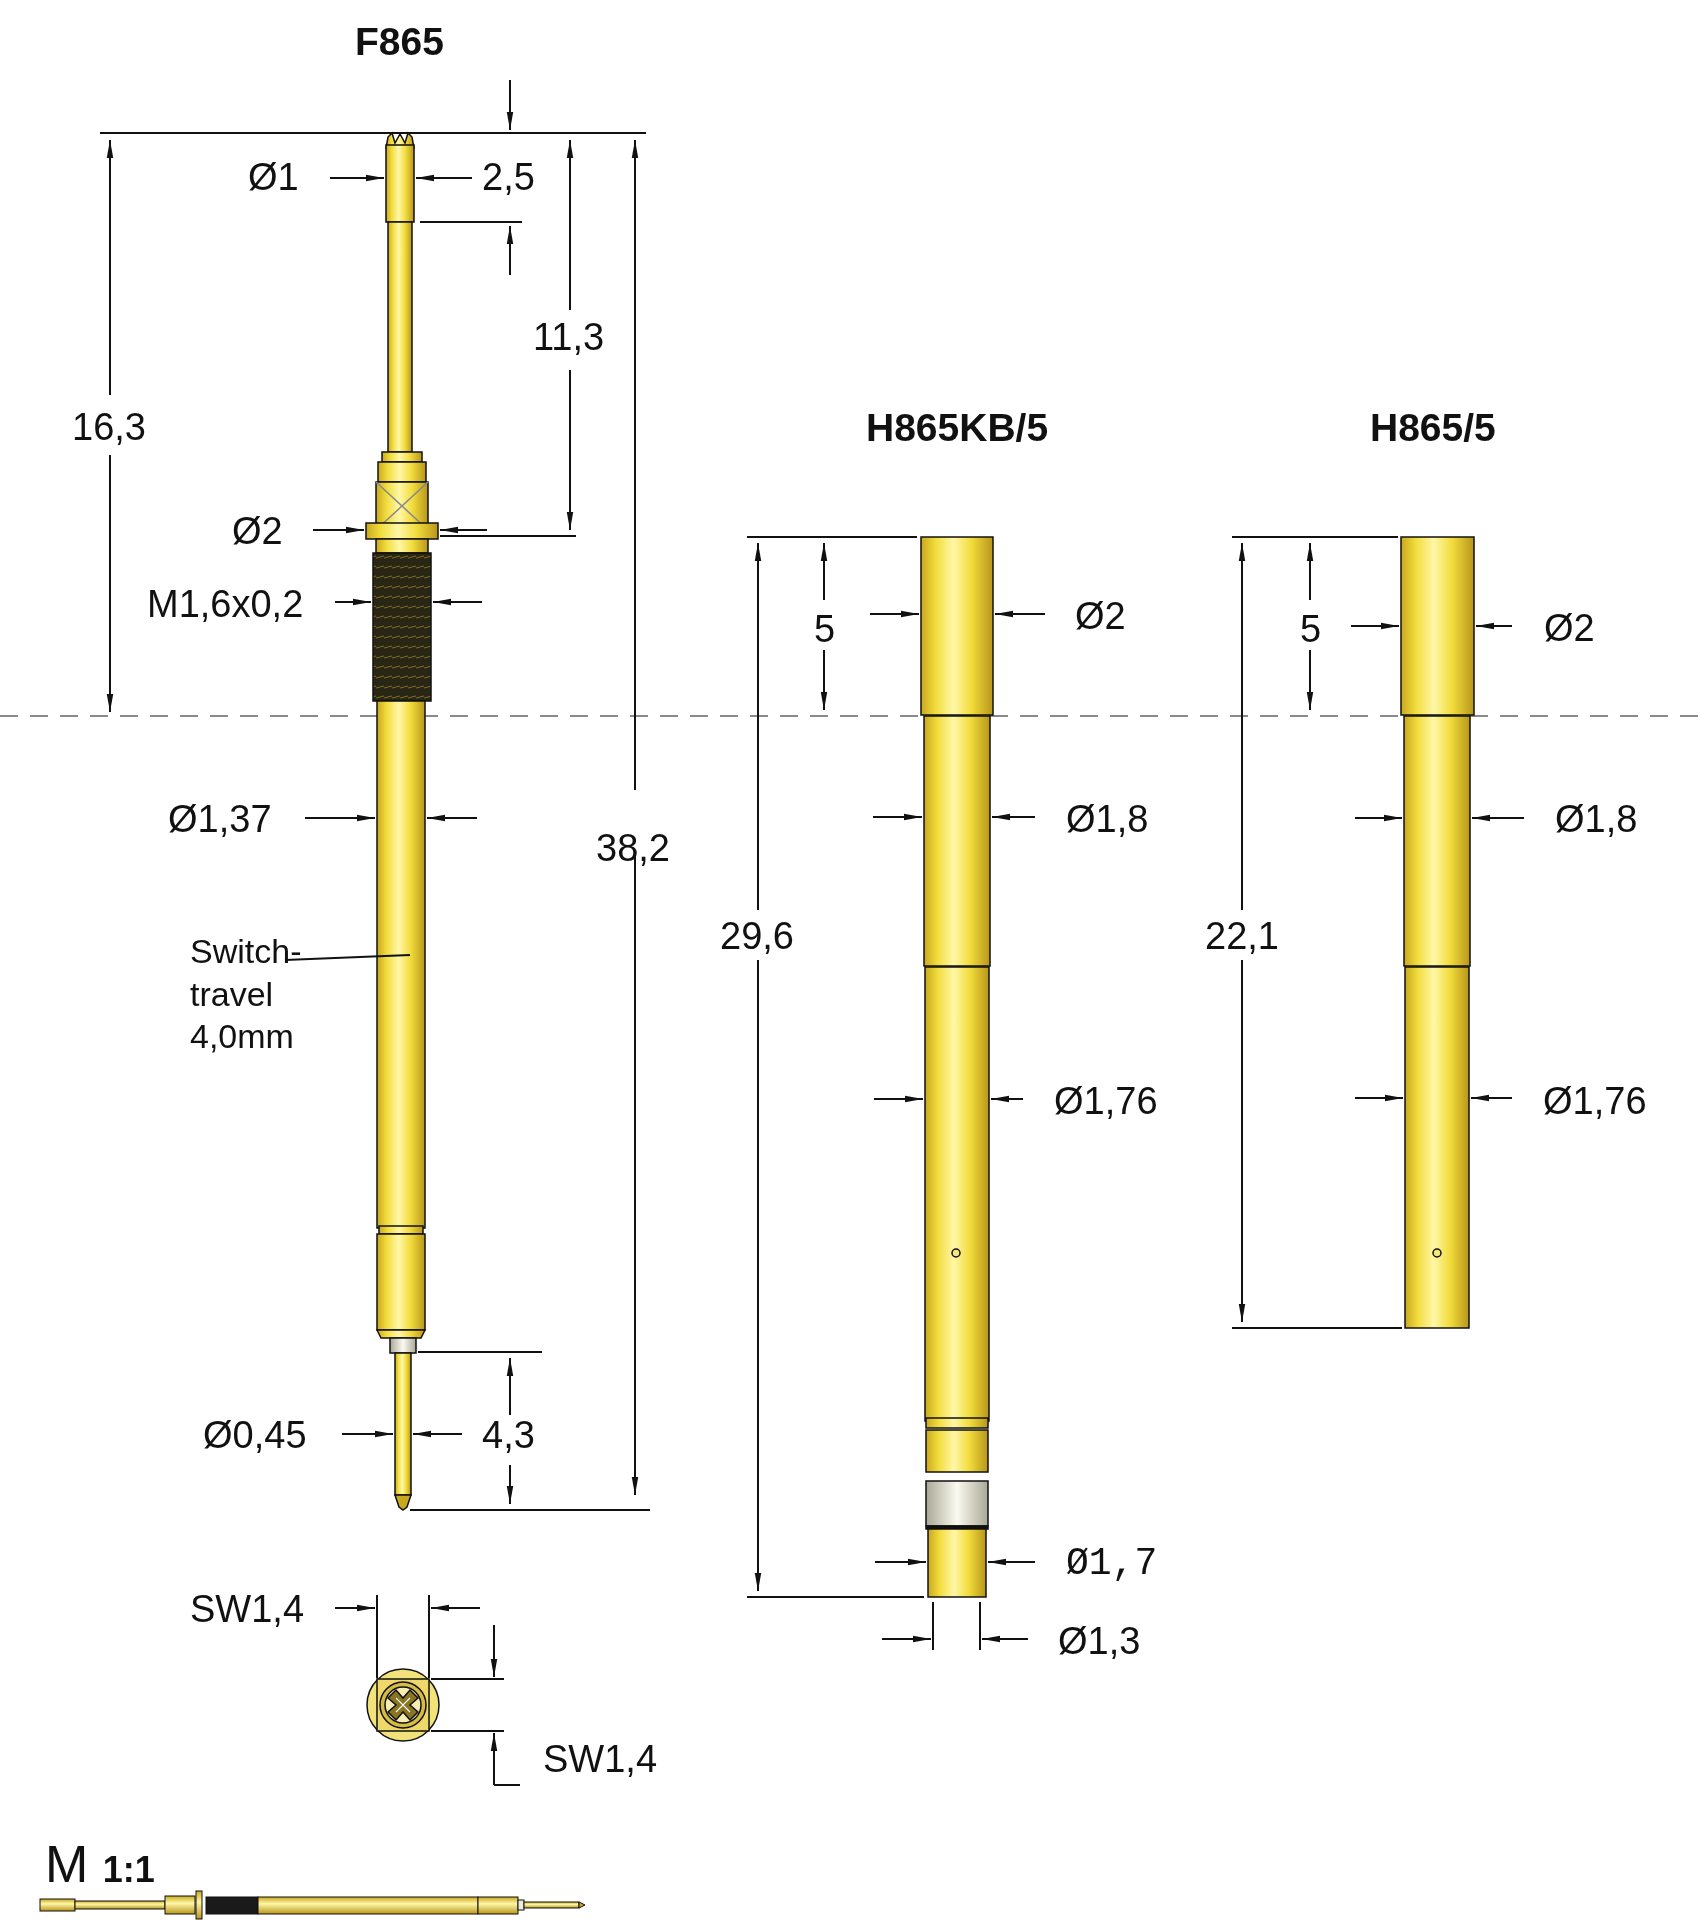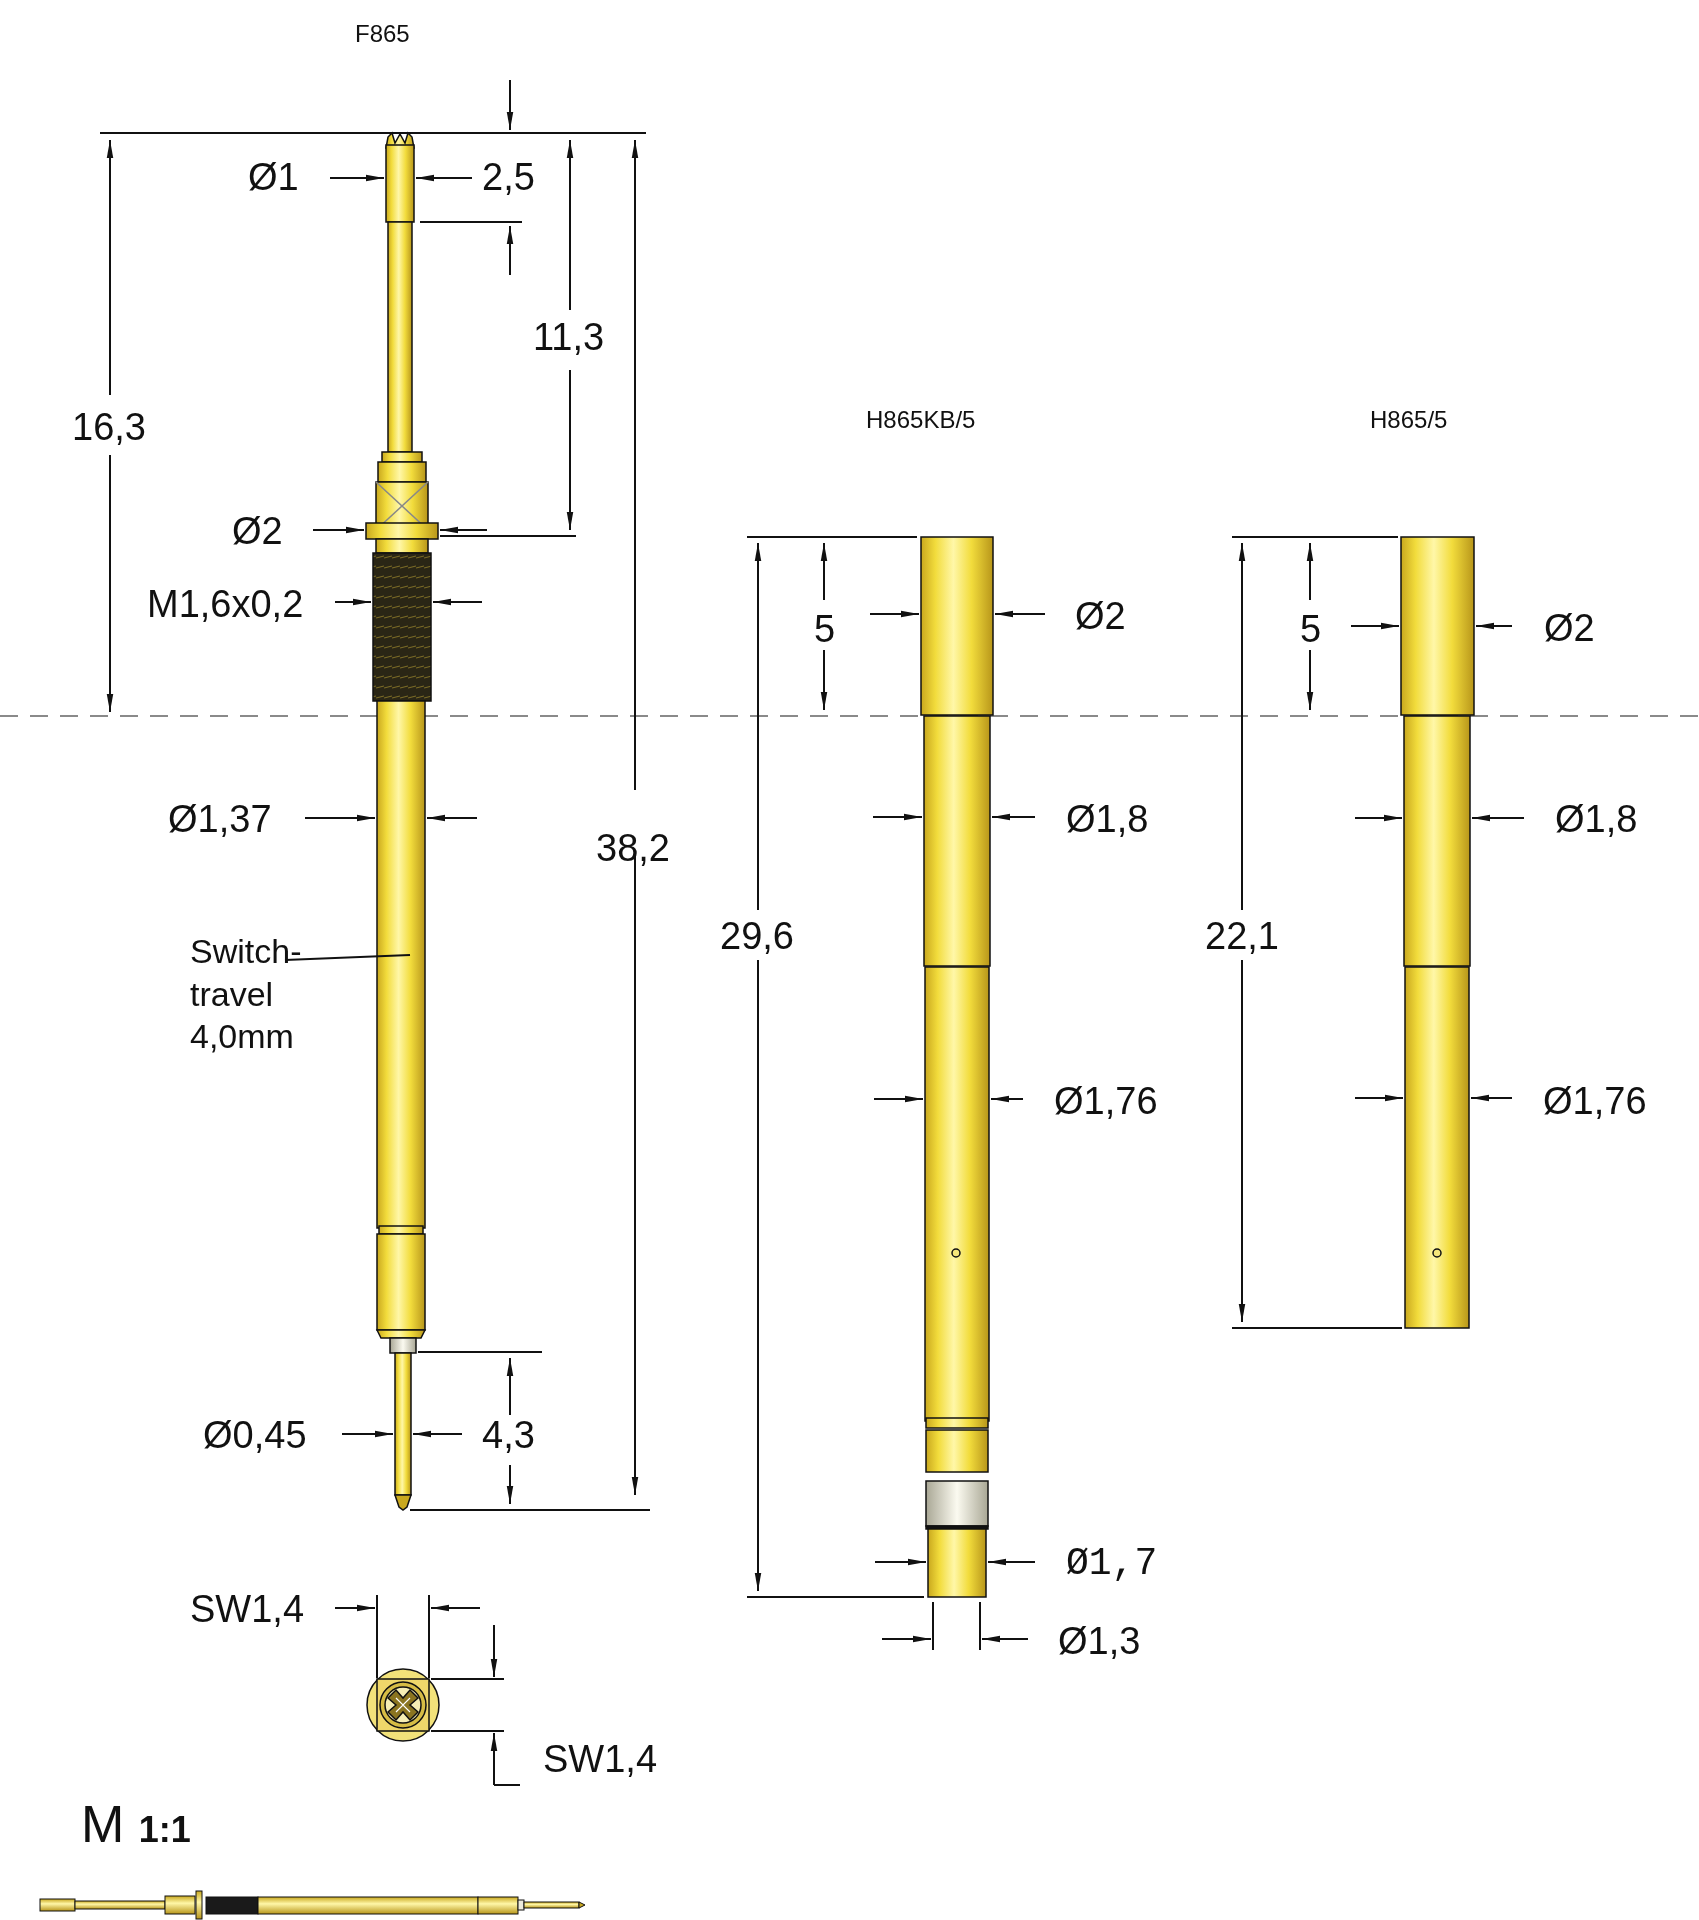--- a/index.html
+++ b/index.html
@@ -1,19 +1,19 @@
 <!DOCTYPE html>
 <html><head>
 <meta charset="utf-8">
 <style>
   html, body { margin:0; padding:0; background:#ffffff; }
   body { width:1699px; height:1920px; position:relative; overflow:hidden; font-family:"Liberation Sans", sans-serif; color:#111; }
   svg { position:absolute; left:0; top:0; }
   .lbl { position:absolute; font-size:38px; line-height:1; white-space:nowrap; color:#111; }
-  .title { font-size:24px; }
+  .title { font-size:39px;font-weight:bold; }
   .note { font-size:34px; line-height:1.25; white-space:pre;margin-top:44px; }
   .mscale { position:absolute; font-size:52px; line-height:1; }
   .mscale small { font-size:36px; font-weight:bold; }
 </style>
 </head>
 <body>
 
 <svg width="1699" height="1920" viewBox="0 0 1699 1920">
   <defs>
     <linearGradient id="gold" x1="0" x2="1" y1="0" y2="0">
@@ -221,16 +221,16 @@
 <div class="lbl" style="left:1054px; top:1082px;">Ø1,76</div>
 <div class="lbl" style="left:1066px; top:1545px;font-family:Liberation Mono, monospace;">Ø1,7</div>
 <div class="lbl" style="left:1058px; top:1622px;">Ø1,3</div>
 
 <div class="lbl" style="left:1300px; top:610px;">5</div>
 <div class="lbl" style="left:1544px; top:609px;">Ø2</div>
 <div class="lbl" style="left:1555px; top:800px;">Ø1,8</div>
 <div class="lbl" style="left:1205px; top:917px;">22,1</div>
 <div class="lbl" style="left:1543px; top:1082px;">Ø1,76</div>
 
-<div class="mscale" style="left:45px; top:1798px;margin-left:36px;">
+<div class="mscale" style="left:45px; top:1838px;">
   <span>M</span>
   <small>1:1</small>
 </div>
 
 </body></html>

